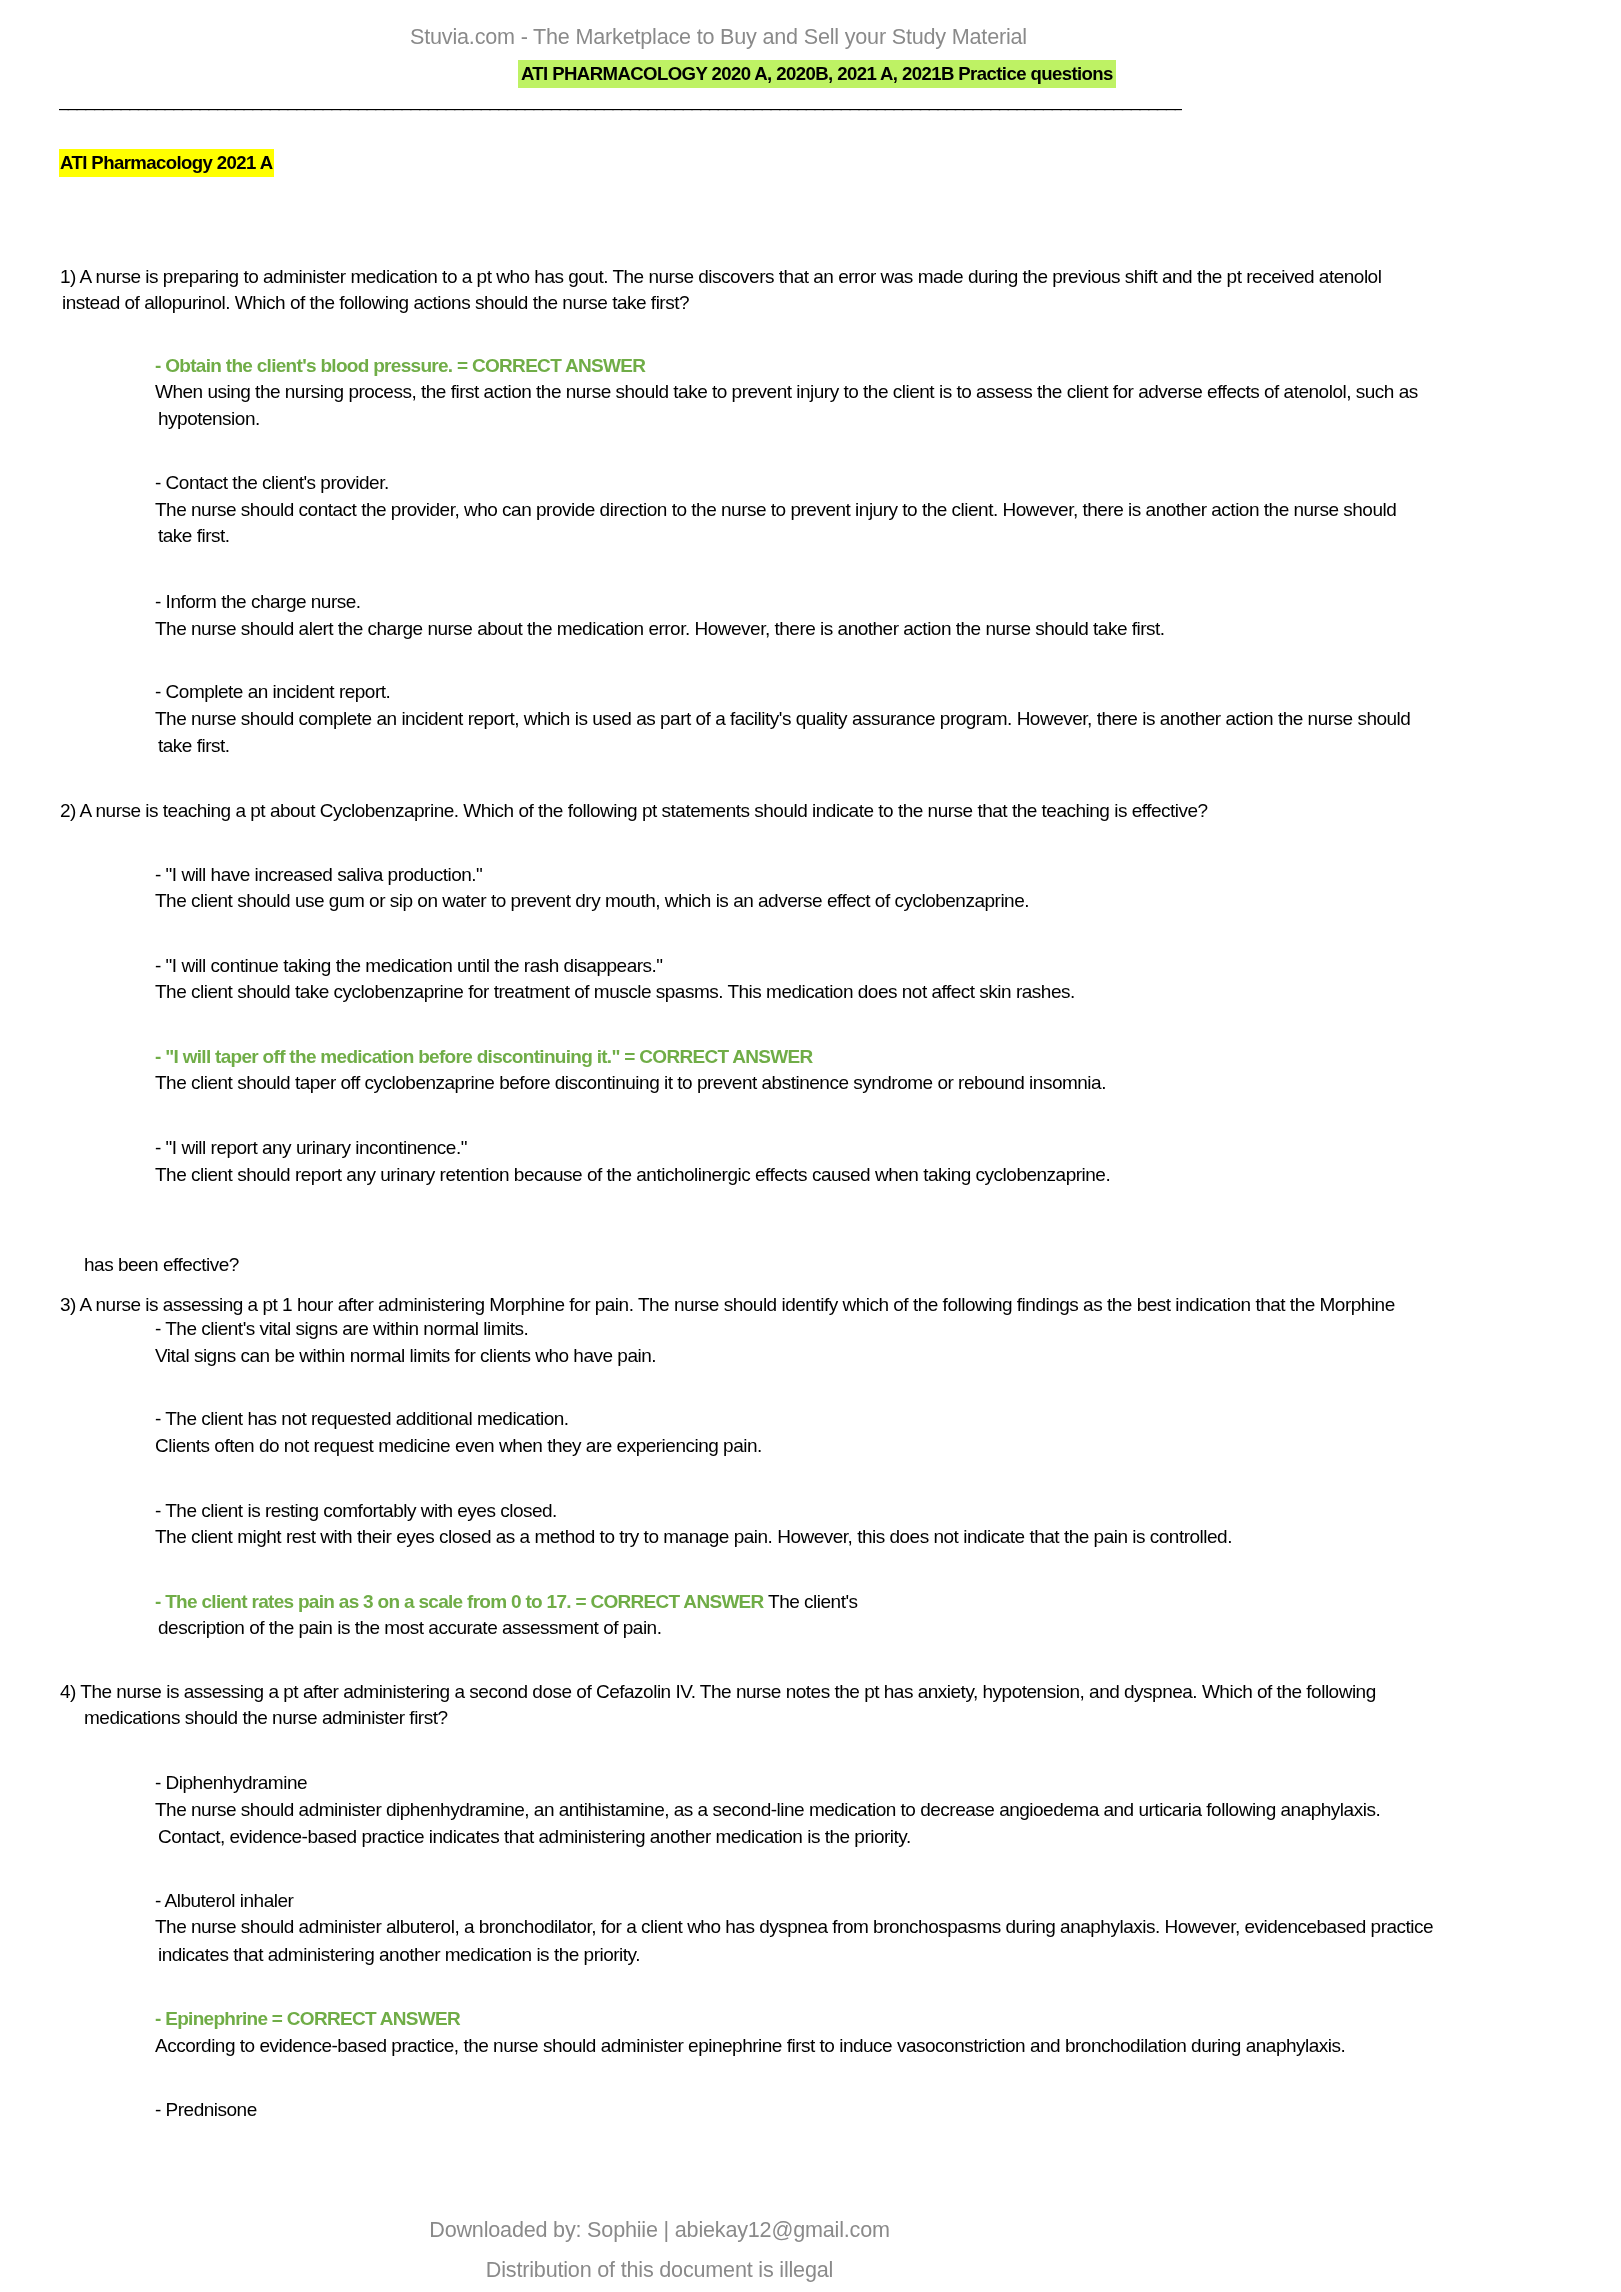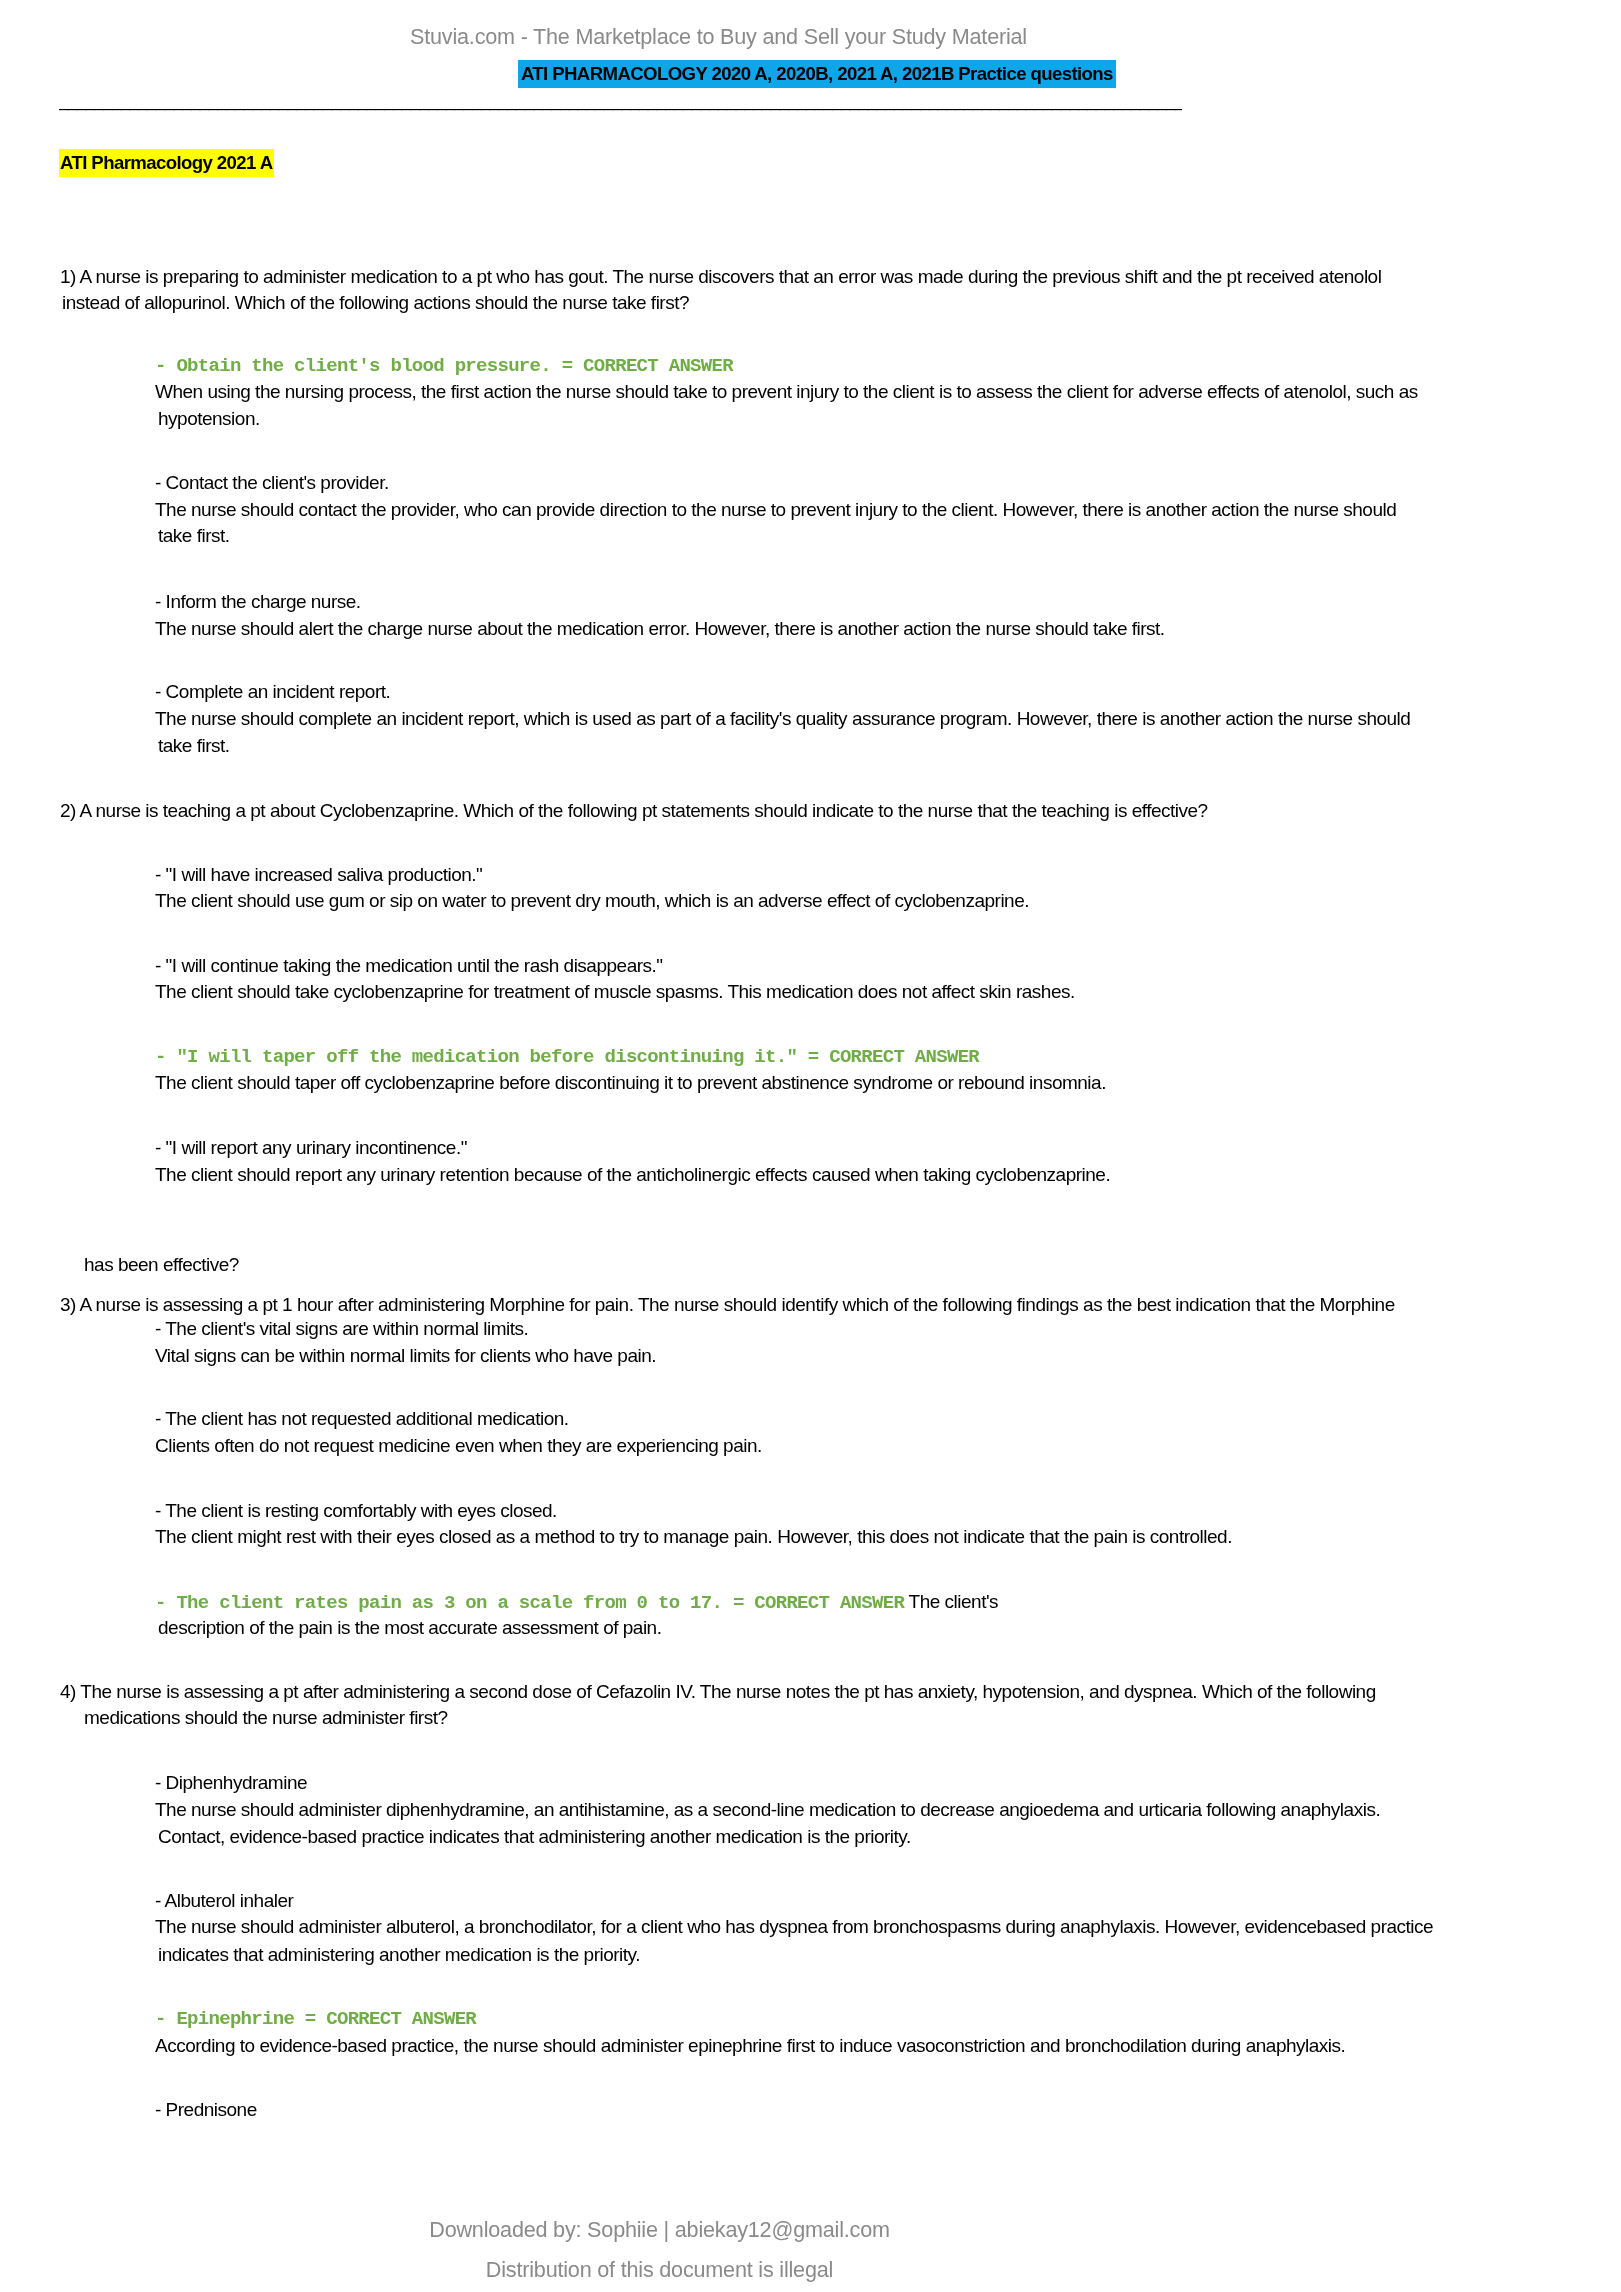--- a/index.html
+++ b/index.html
@@ -21,21 +21,21 @@
       top: 23.5px;
       font-size: 21.6px;
       color: #8a8a8a;
       letter-spacing: -0.2px;
     }
     .doc-title {
       left: 518px;
       top: 60px;
       font-size: 18.6px;
       font-weight: bold;
-      background: #0ea5e9;
+      background: #bef264;
       padding: 2px 2.9px;
       letter-spacing: -0.6px;
       line-height: 23.5px;
     }
     .separator {
       left: 59px;
       top: 90px;
       width: 1123px;
       height: 21.6px;
       overflow: hidden;
@@ -61,21 +61,21 @@
       line-height: 26.5px;
       letter-spacing: -0.5px;
       color: #000;
       margin-top: 48px;
     }
     .q-line { left: 60px; }
     .q-cont { left: 84px; }
     .q-cont-1 { left: 62px; }
     .opt-line { left: 155px; }
     .opt-cont { left: 158px; }
-    .correct { color: #70ad47; font-weight: bold; letter-spacing: -0.7px; font-family: Liberation Mono, monospace; }
+    .correct { color: #70ad47; font-weight: bold; letter-spacing: -0.7px; }
     .footer {
       left: 0; width: 1319px; text-align: center;
       font-size: 21.6px;
       color: #8a8a8a;
       letter-spacing: -0.2px;
     }
   </style>
 </head>
 <body>
 

